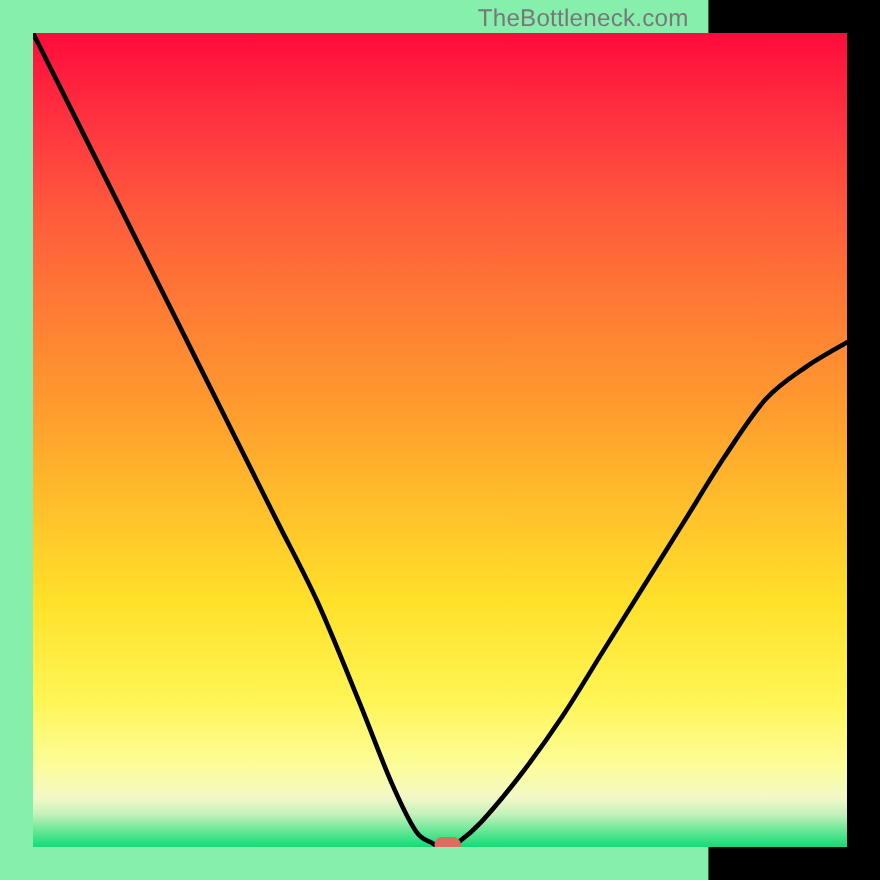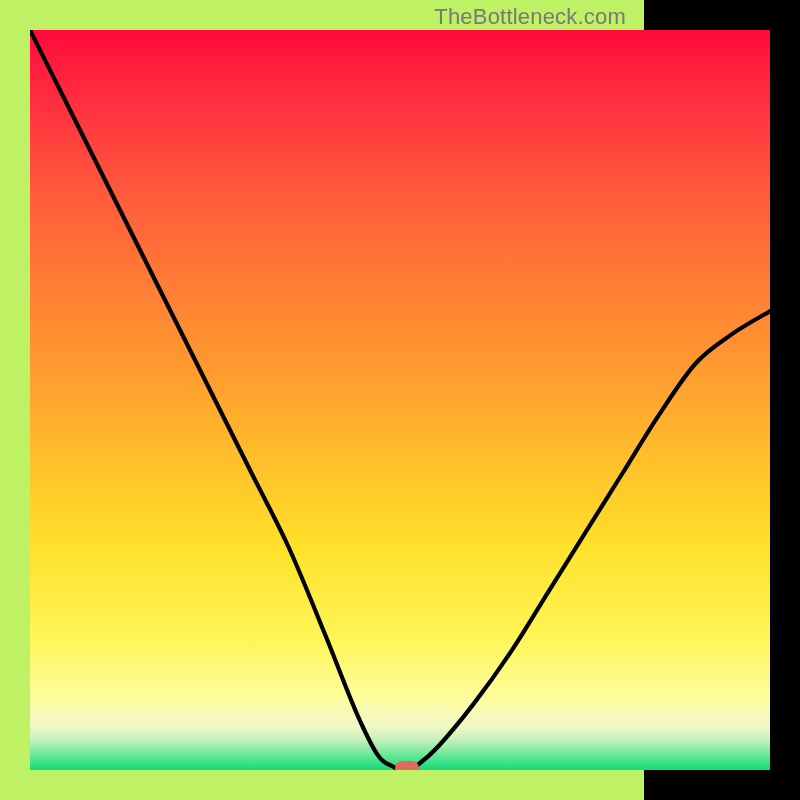--- a/index.html
+++ b/index.html
@@ -8,21 +8,21 @@
     width: 800px;
     height: 800px;
     background: #000;
     overflow: hidden;
     font-family: Arial, Helvetica, sans-serif;
   }
   .frame {
     position: relative;
     width: 644px;
     height: 800px;
-    background: #bef264;
+    background: #86efac;
   }
   .watermark {
     position: absolute;
     top: 4px;
     right: 18px;
     color: #78787a;
     font-size: 22px;
     font-weight: 500;
     letter-spacing: 0.2px;
     z-index: 10;

